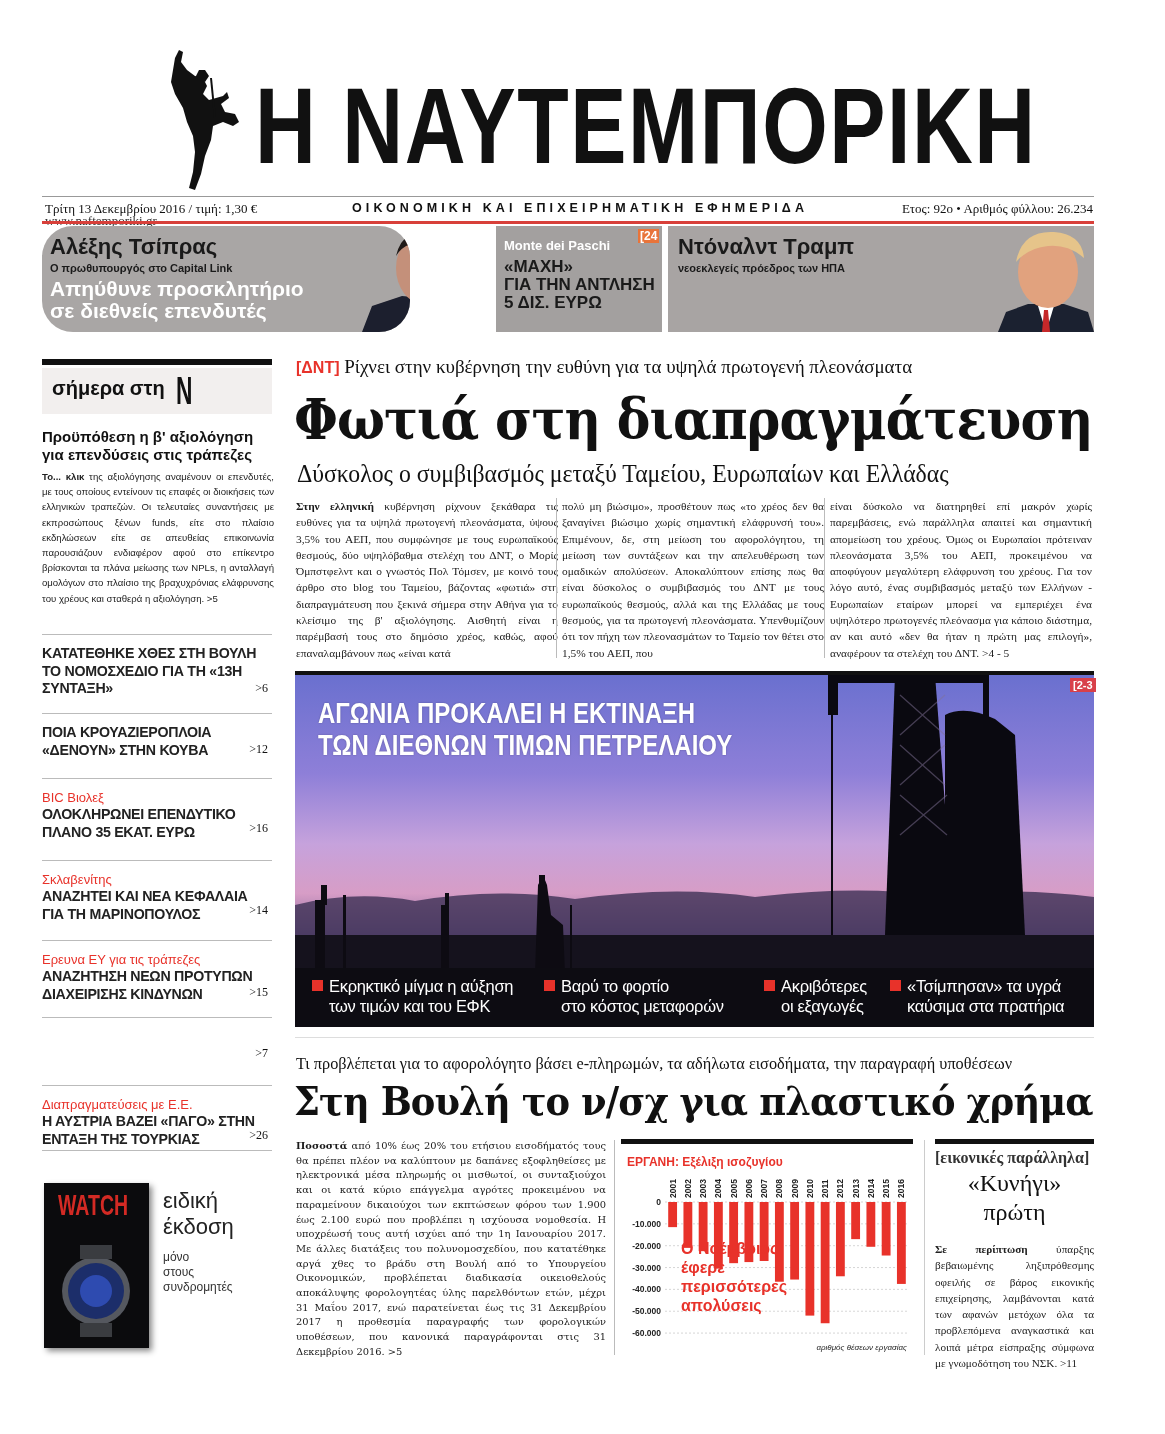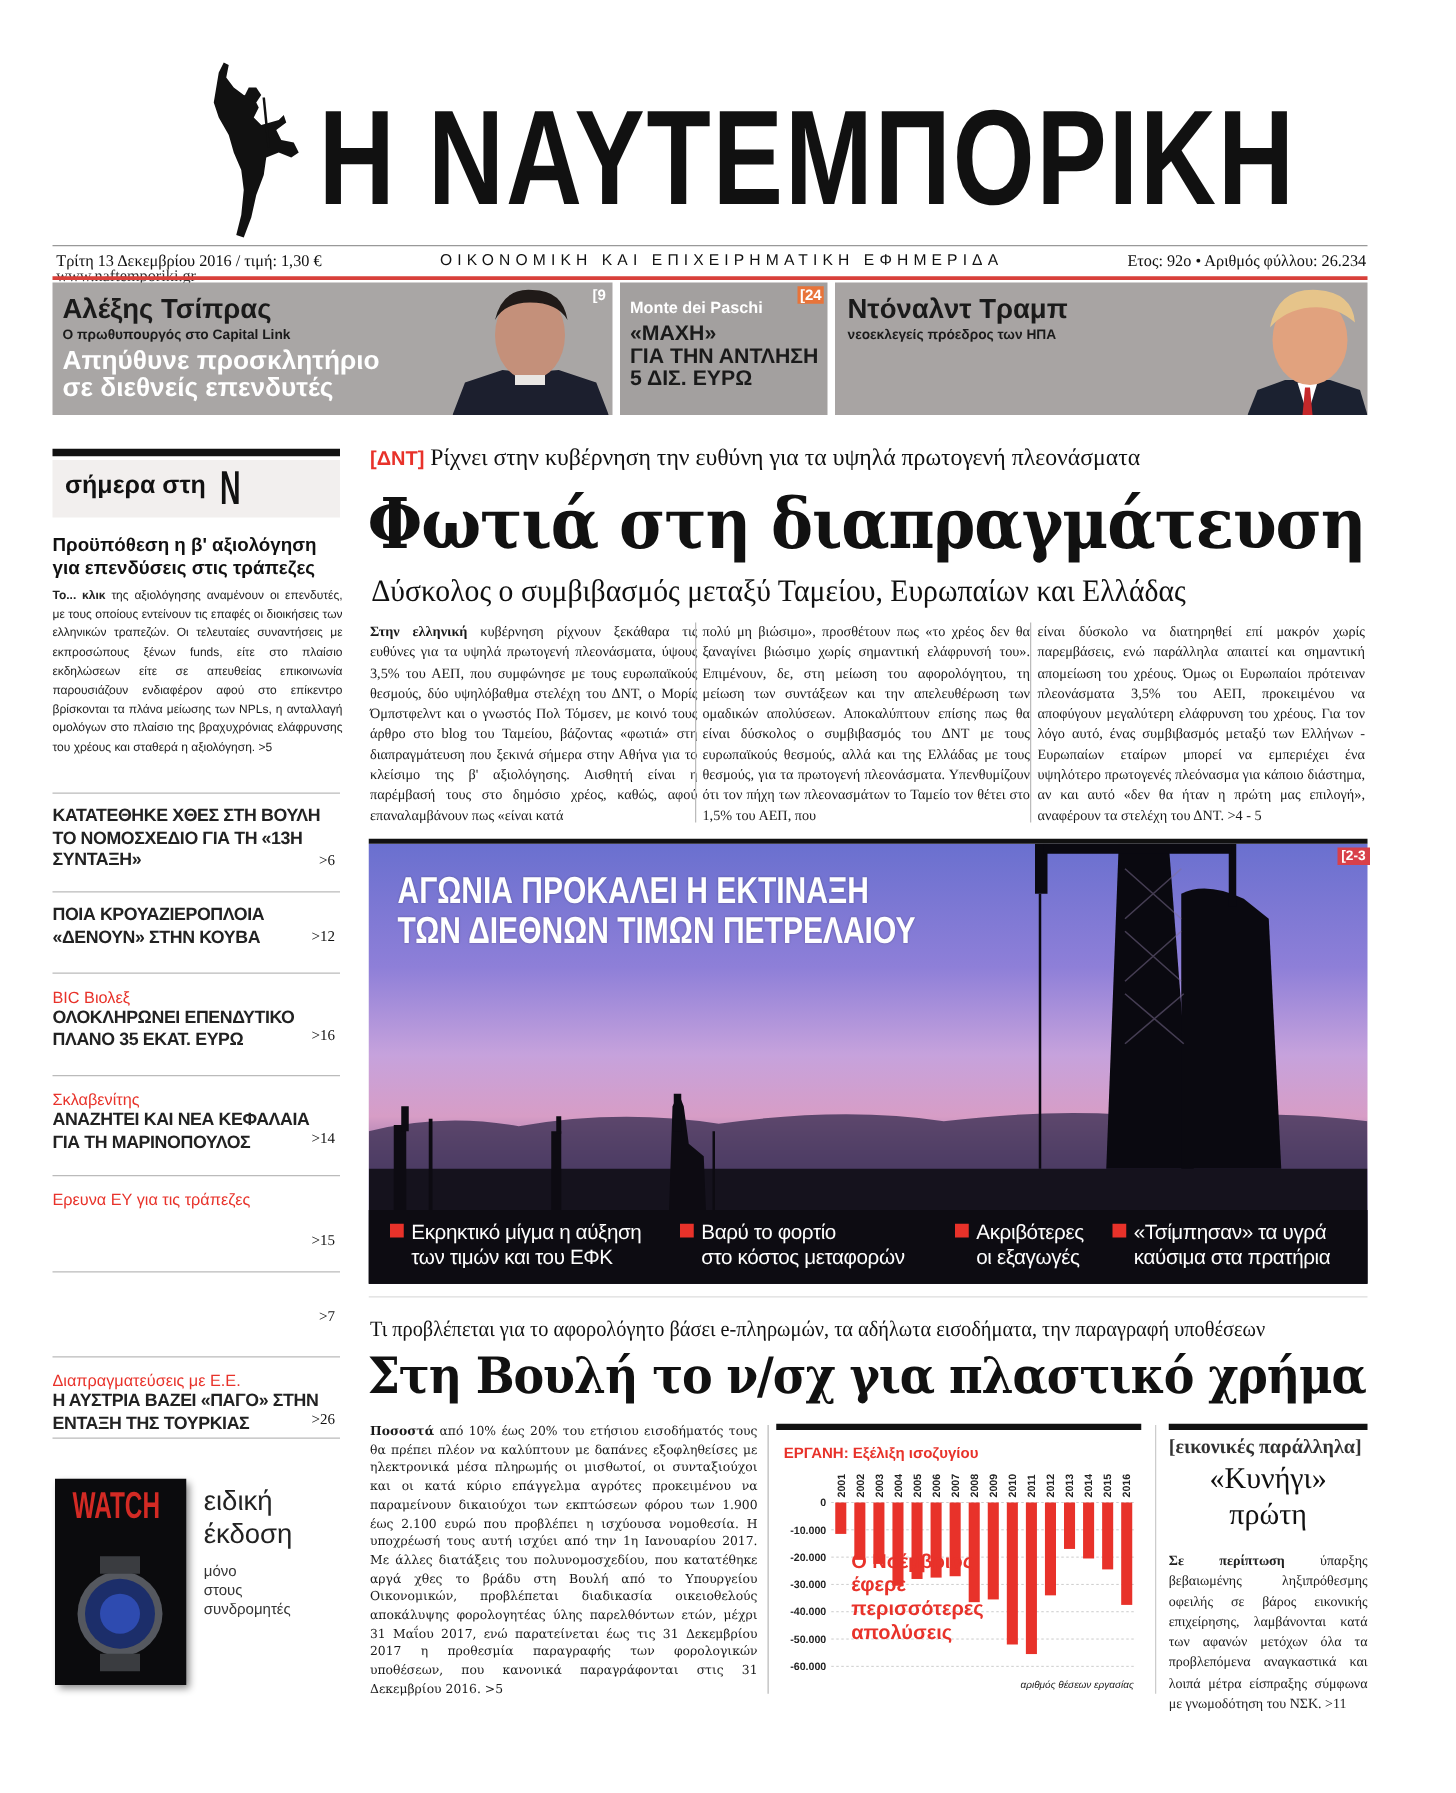--- a/index.html
+++ b/index.html
@@ -5,31 +5,31 @@
   * { box-sizing: border-box; margin: 0; padding: 0; }
   body { width: 1165px; height: 1434px; background: #fff; font-family: "DejaVu Serif", serif; color: #111; position: relative; overflow: hidden; }
   .abs { position: absolute; }
 
   
   #logo-figure { left: 165px; top: 48px; width: 80px; height: 145px; }
   #masthead-title { left: 255px; top: 68px; width: 650px; height: 115px; font-family: "Liberation Sans", sans-serif; font-weight: bold; font-size: 108px; line-height: 115px; letter-spacing: 2px; transform: scaleX(0.78); transform-origin: left center; white-space: nowrap; }
   #website { left: 45px; top: 175px; font-size: 13px; color: #333; font-family: "Liberation Serif", serif; margin-top: 38px; }
   #rule-top { left: 42px; top: 196px; width: 1052px; height: 1px; background: #999; }
   #dateline { left: 45px; top: 201px; font-size: 13px; font-family: "Liberation Serif", serif; }
-  #tagline { left: 352px; top: 201px; font-size: 12.5px; font-family: "Liberation Sans", sans-serif; font-weight: normal; letter-spacing: 4.1px; }
+  #tagline { left: 352px; top: 201px; font-size: 12.5px; font-family: "Liberation Sans", sans-serif; font-weight: bold; letter-spacing: 4.1px; }
   #issue { right: 72px; top: 201px; font-size: 13px; font-family: "Liberation Serif", serif; }
   #rule-red { left: 42px; top: 221px; width: 1052px; height: 3px; background: #d8403a; }
 
   
   .teaser { top: 226px; height: 106px; background: #a9a6a5; overflow: hidden; }
   .teaser .kicker { position: absolute; font-family: "Liberation Sans", sans-serif; font-weight: bold; color: #1a1a1a; }
   .teaser .sub { position: absolute; font-family: "Liberation Sans", sans-serif; font-weight: bold; color: #1a1a1a; font-size: 11px; }
   .teaser .head { position: absolute; font-family: "Liberation Sans", sans-serif; font-weight: bold; color: #fff; line-height: 1.05; }
   .teaser .page { position: absolute; top: 3px; font-family: "Liberation Sans", sans-serif; font-weight: bold; font-size: 12px; }
-  #teaser-1 { left: 42px; width: 448px; }
+  #teaser-1 { left: 42px; width: 368px; border-radius: 31px; }
   #teaser-2 { left: 496px; width: 166px; background: #a3a09f; }
   #teaser-3 { left: 668px; width: 426px; background: #a8a4a3; }
   .portrait { position: absolute; bottom: 0; }
 
   
   #sb-topbar { left: 42px; top: 359px; width: 230px; height: 6px; background: #111; }
   #sb-today { left: 42px; top: 368px; width: 230px; height: 46px; background: #f2efee; }
   #sb-today-label { left: 52px; top: 377px; font-family: "Liberation Sans", sans-serif; font-weight: bold; font-size: 20px; }
   #sb-today-n { left: 176px; top: 370px; font-family: "Liberation Sans", sans-serif; font-weight: bold; font-size: 38px; transform: scaleX(0.6); transform-origin: left top; }
   #sb-lead-title { left: 42px; top: 428px; width: 230px; font-family: "Liberation Sans", sans-serif; font-weight: bold; font-size: 15px; line-height: 18px; }
@@ -163,20 +163,21 @@
   <div class="h">ΟΛΟΚΛΗΡΩΝΕΙ ΕΠΕΝΔΥΤΙΚΟ ΠΛΑΝΟ 35 ΕΚΑΤ. ΕΥΡΩ</div>
   <div class="p">&gt;16</div>
 </div>
 <div class="abs sb-item" style="top:860px;height:58px;">
   <div class="k">Σκλαβενίτης</div>
   <div class="h">ΑΝΑΖΗΤΕΙ ΚΑΙ ΝΕΑ ΚΕΦΑΛΑΙΑ ΓΙΑ ΤΗ ΜΑΡΙΝΟΠΟΥΛΟΣ</div>
   <div class="p">&gt;14</div>
 </div>
 <div class="abs sb-item" style="top:940px;height:60px;">
   <div class="k">Ερευνα ΕΥ για τις τράπεζες</div>
+  <div class="h">ΑΝΑΖΗΤΗΣΗ ΝΕΩΝ ΠΡΟΤΥΠΩΝ ΔΙΑΧΕΙΡΙΣΗΣ ΚΙΝΔΥΝΩΝ</div>
   <div class="p">&gt;15</div>
 </div>
 <div class="abs sb-item" style="top:1017px;height:44px;">
   <div class="p">&gt;7</div>
 </div>
 <div class="abs sb-item" style="top:1085px;height:58px;">
   <div class="k">Διαπραγματεύσεις με Ε.Ε.</div>
   <div class="h">Η ΑΥΣΤΡΙΑ ΒΑΖΕΙ «ΠΑΓΟ» ΣΤΗΝ ΕΝΤΑΞΗ ΤΗΣ ΤΟΥΡΚΙΑΣ</div>
   <div class="p">&gt;26</div>
 </div>

